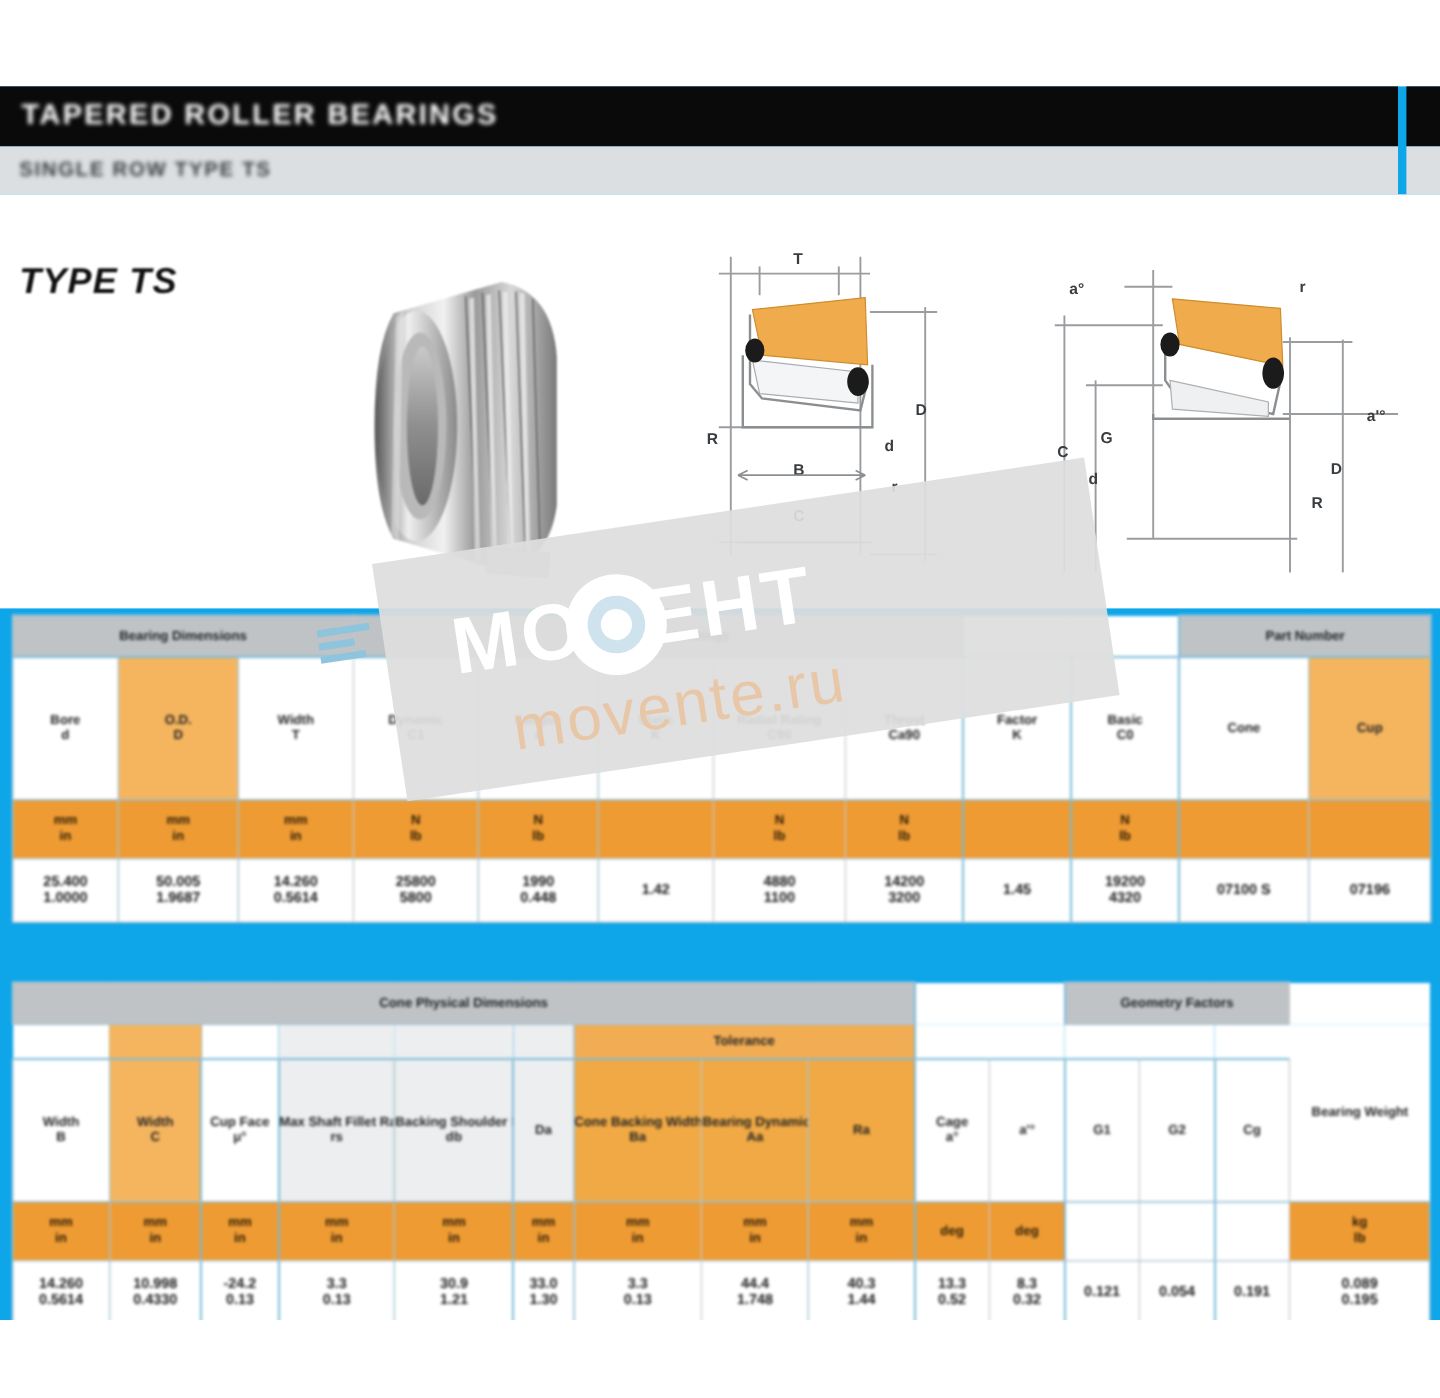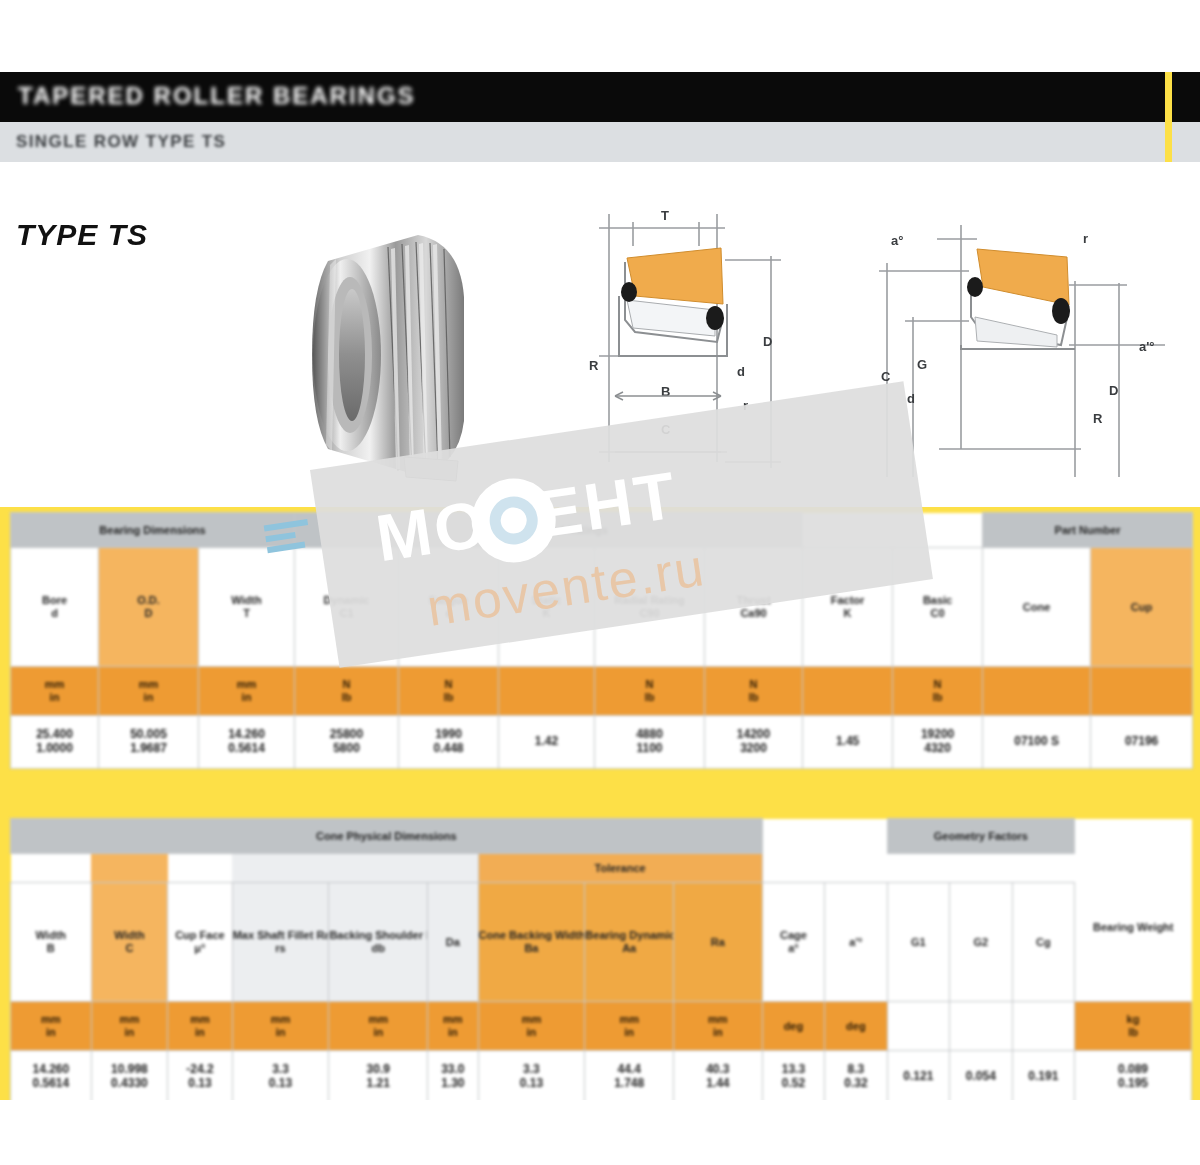--- a/index.html
+++ b/index.html
@@ -8,21 +8,21 @@
     background: #ffffff;
   }
   body {
     font-family: "Liberation Sans", sans-serif;
   }
   .page {
     position: relative;
     width: 1200px;
     height: 1165px;
     overflow: hidden;
-    background: #fde047;
+    background: #0ea5e9;
   }
 
   
   .top-margin { position:absolute; left:0; top:0; width:1200px; height:72px; background:#fff; }
 
   
   .title-bar {
     position: absolute;
     left: 0; top: 72px;
     width: 1165px; height: 50px;

